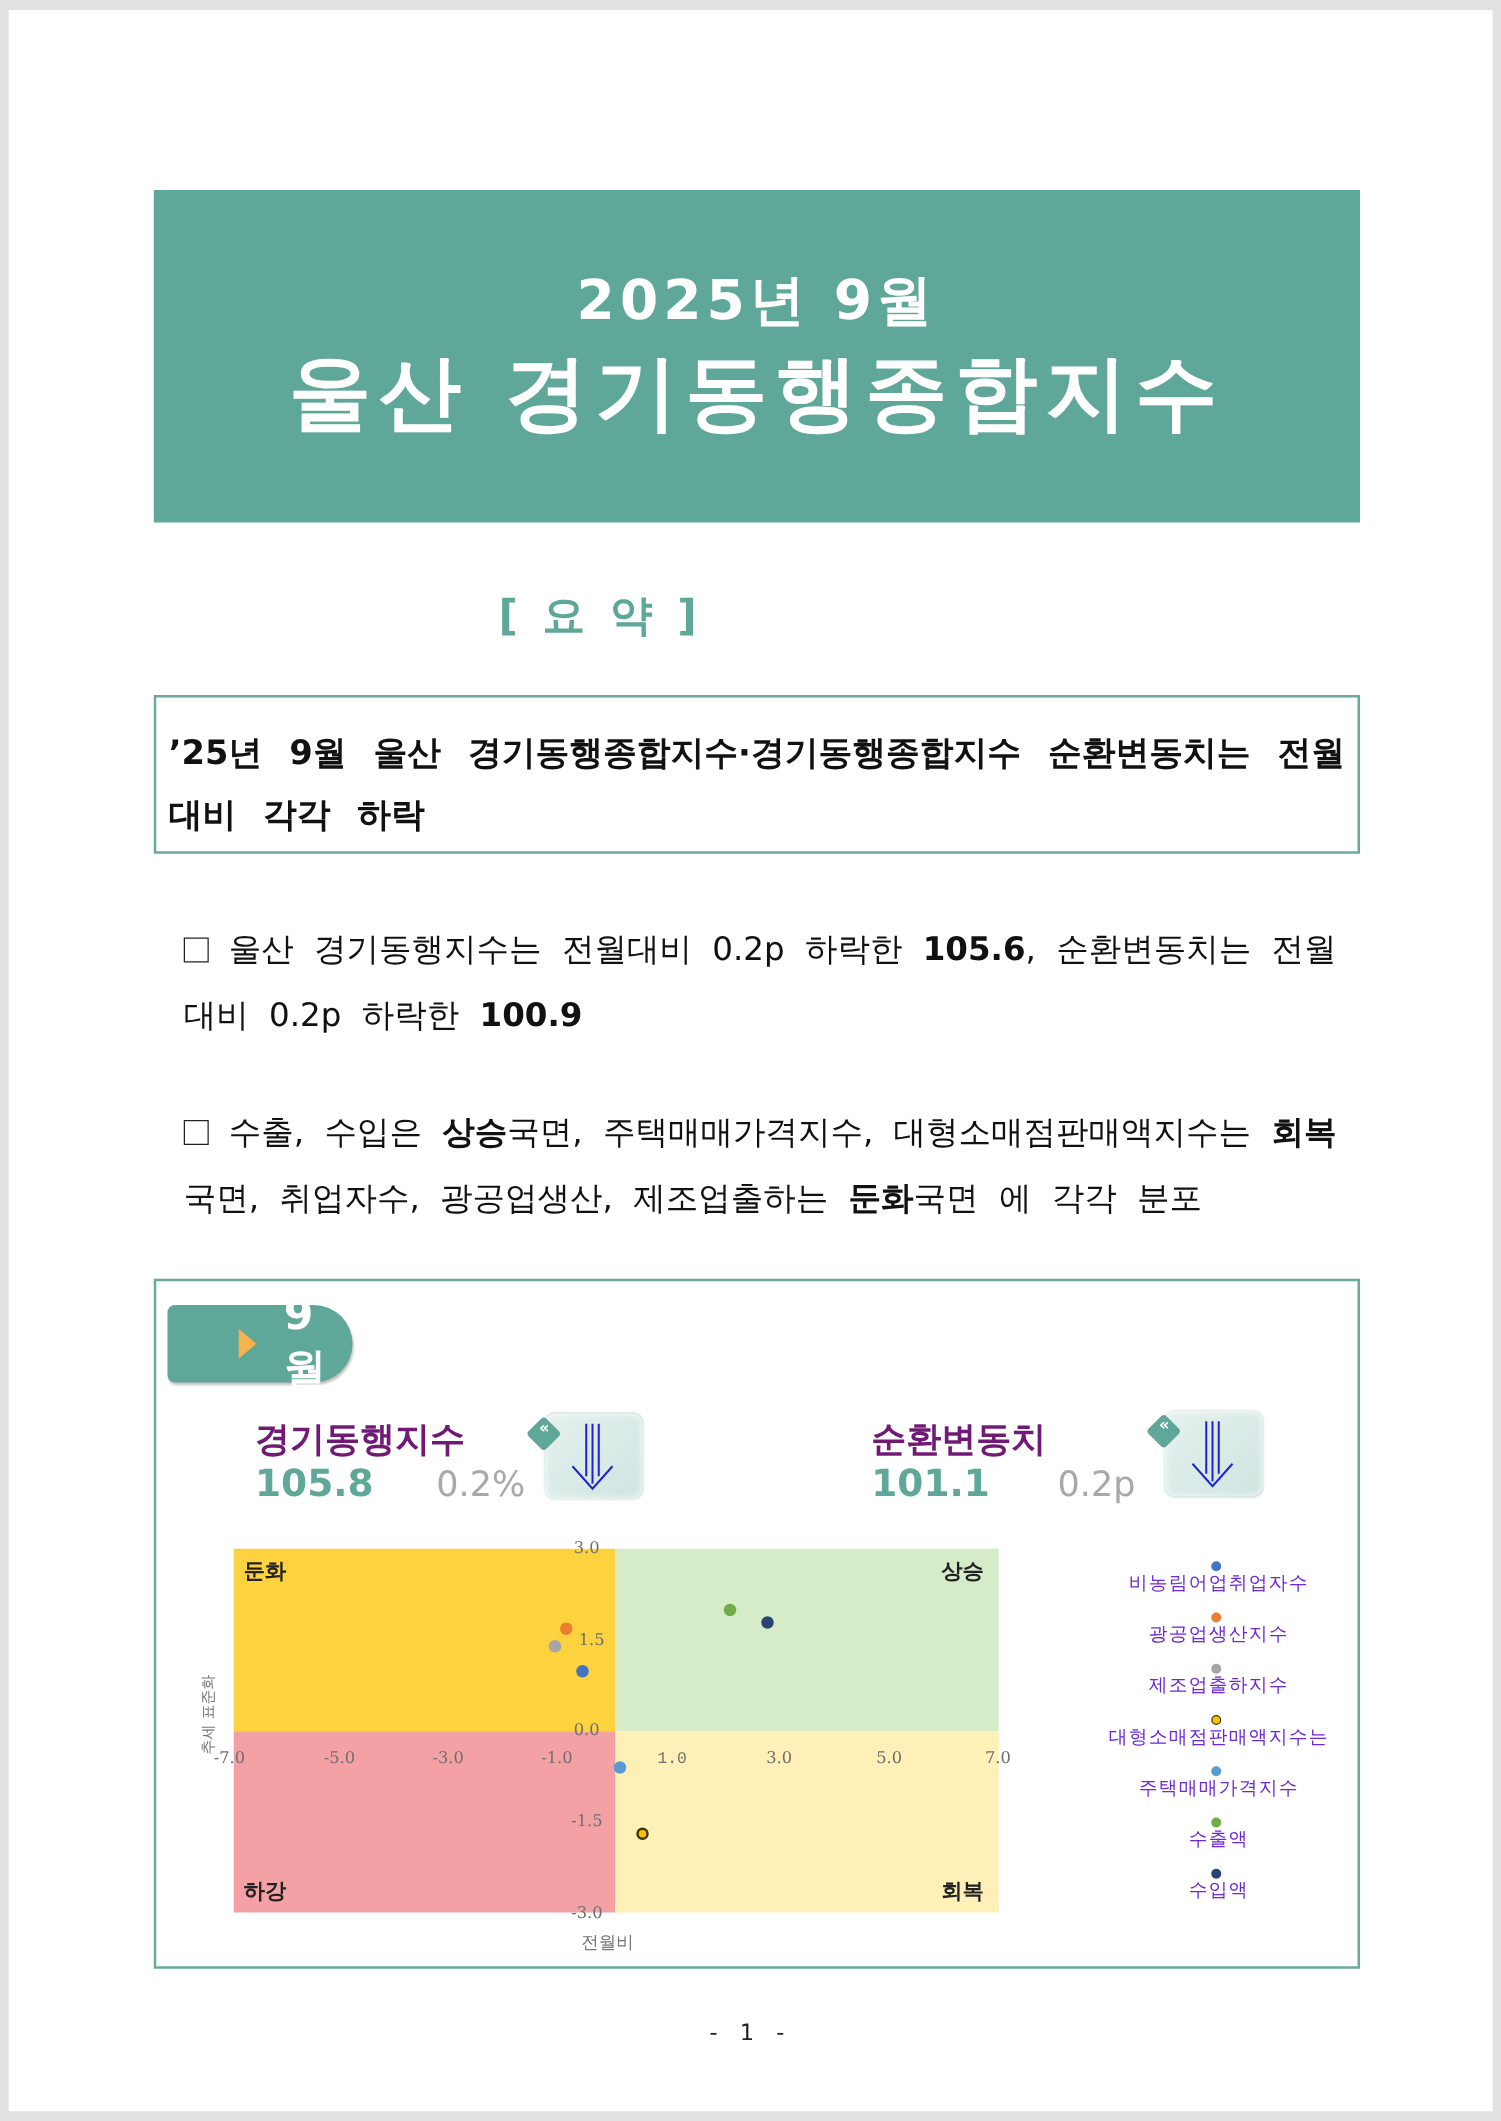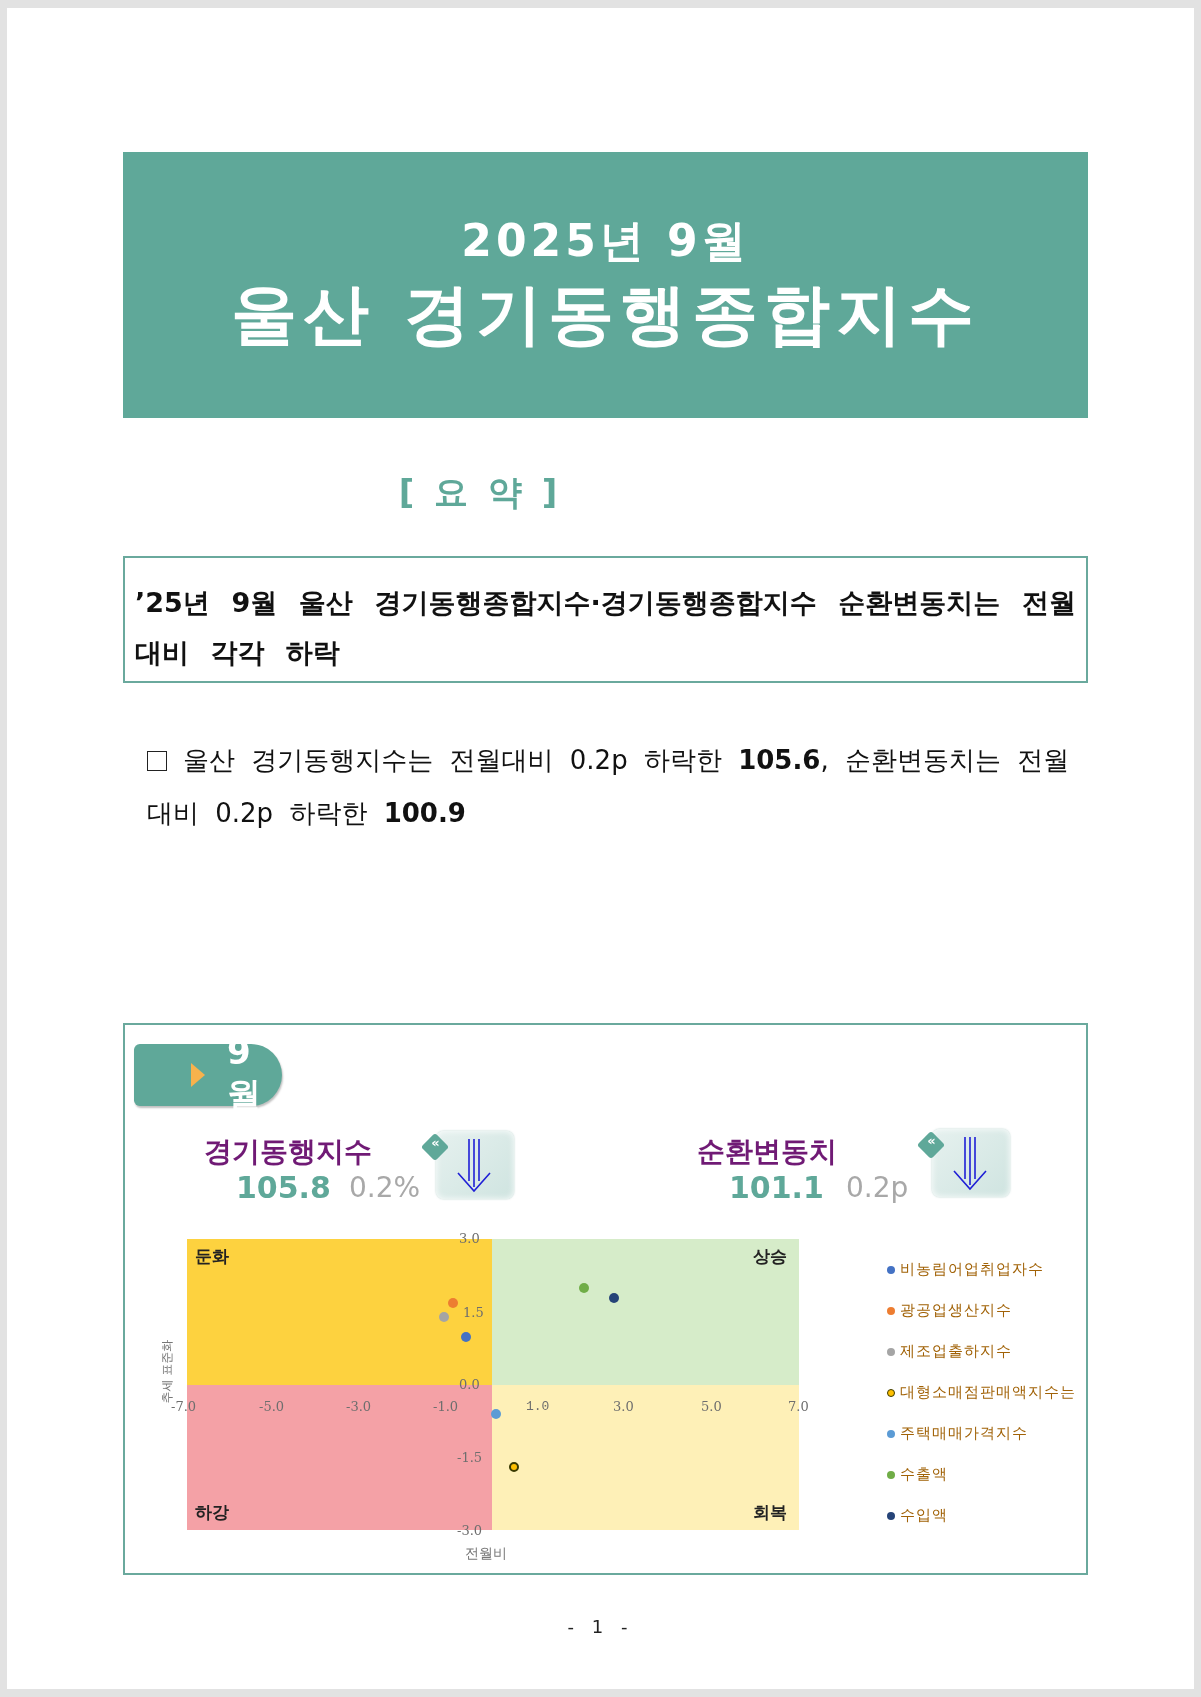--- a/index.html
+++ b/index.html
@@ -72,21 +72,21 @@
   }
   .month-tab .tri {
     width: 0; height: 0; margin-left: 11px; margin-right: 22px;
     border-top: 12px solid transparent; border-bottom: 12px solid transparent;
     border-left: 14px solid #f7b24d;
   }
   .metric-name {
     position: absolute; font-size: 28px; font-weight: bold; color: #701a75;
   }
   .metric-value {
-    position: absolute; font-size: 30px; font-weight: bold; color: #5fa899; margin-left: 32px;
+    position: absolute; font-size: 30px; font-weight: bold; color: #5fa899;
   }
   .metric-change {
     position: absolute; font-size: 28px; color: #a8a8a8;
   }
   .arrow-card {
     position: absolute; width: 78px; height: 68px;
     border-radius: 8px;
     background: linear-gradient(135deg, #e6f1ef, #cfe4e0);
     box-shadow: inset 0 0 6px rgba(255,255,255,0.9), 0 0 2px rgba(120,170,160,0.6);
   }
@@ -125,21 +125,21 @@
   .axis-title-y {
     position: absolute; font-size: 12px; color: #777;
     transform: rotate(-90deg); transform-origin: center center;
     white-space: nowrap;
   }
   .legend {
     position: absolute; left: 762px; top: 224px;
   }
   .legend-item {
     display: flex; align-items: center; height: 41px;
-    font-size: 15px; color: #a16207; letter-spacing: 1px;
+    font-size: 15px; color: #6d28d9; letter-spacing: 1px; flex-direction: column;
   }
   .legend-dot {
     width: 8px; height: 8px; border-radius: 50%; margin-right: 5px;
   }
   .page-number {
     position: absolute; left: 0; width: 1187px; top: 1608px;
     text-align: center; font-size: 18px; color: #222; letter-spacing: 6px;
   }
 </style>
 </head>
@@ -155,20 +155,23 @@
   <div class="summary-heading">[ 요 약 ]</div>
 
   <div class="headline-box">
     <span>’25년 9월 울산 경기동행종합지수·경기동행종합지수 순환변동치는 전월대비 각각 하락</span>
   </div>
 
   <div class="bullet bullet1">
     <span class="box"></span><span>울산 경기동행지수는 전월대비 0.2p 하락한 </span><b>105.6</b><span>, 순환변동치는 전월대비 0.2p 하락한 </span><b>100.9</b>
   </div>
 
+  <div class="bullet bullet2">
+    <span class="box"></span><span>수출, 수입은 </span><b>상승</b><span>국면, 주택매매가격지수, 대형소매점판매액지수는 </span><b>회복</b><span>국면, 취업자수, 광공업생산, 제조업출하는 </span><b>둔화</b><span>국면 에 각각 분포</span>
+  </div>
 
   <div class="chart-frame">
 
     <div class="month-tab">
       <span class="tri"></span>
       <span>9월</span>
     </div>
 
     <div class="metric-name" style="left:79px; top:108px;">경기동행지수</div>
     <div class="metric-value" style="left:79px; top:145px;">105.8</div>

